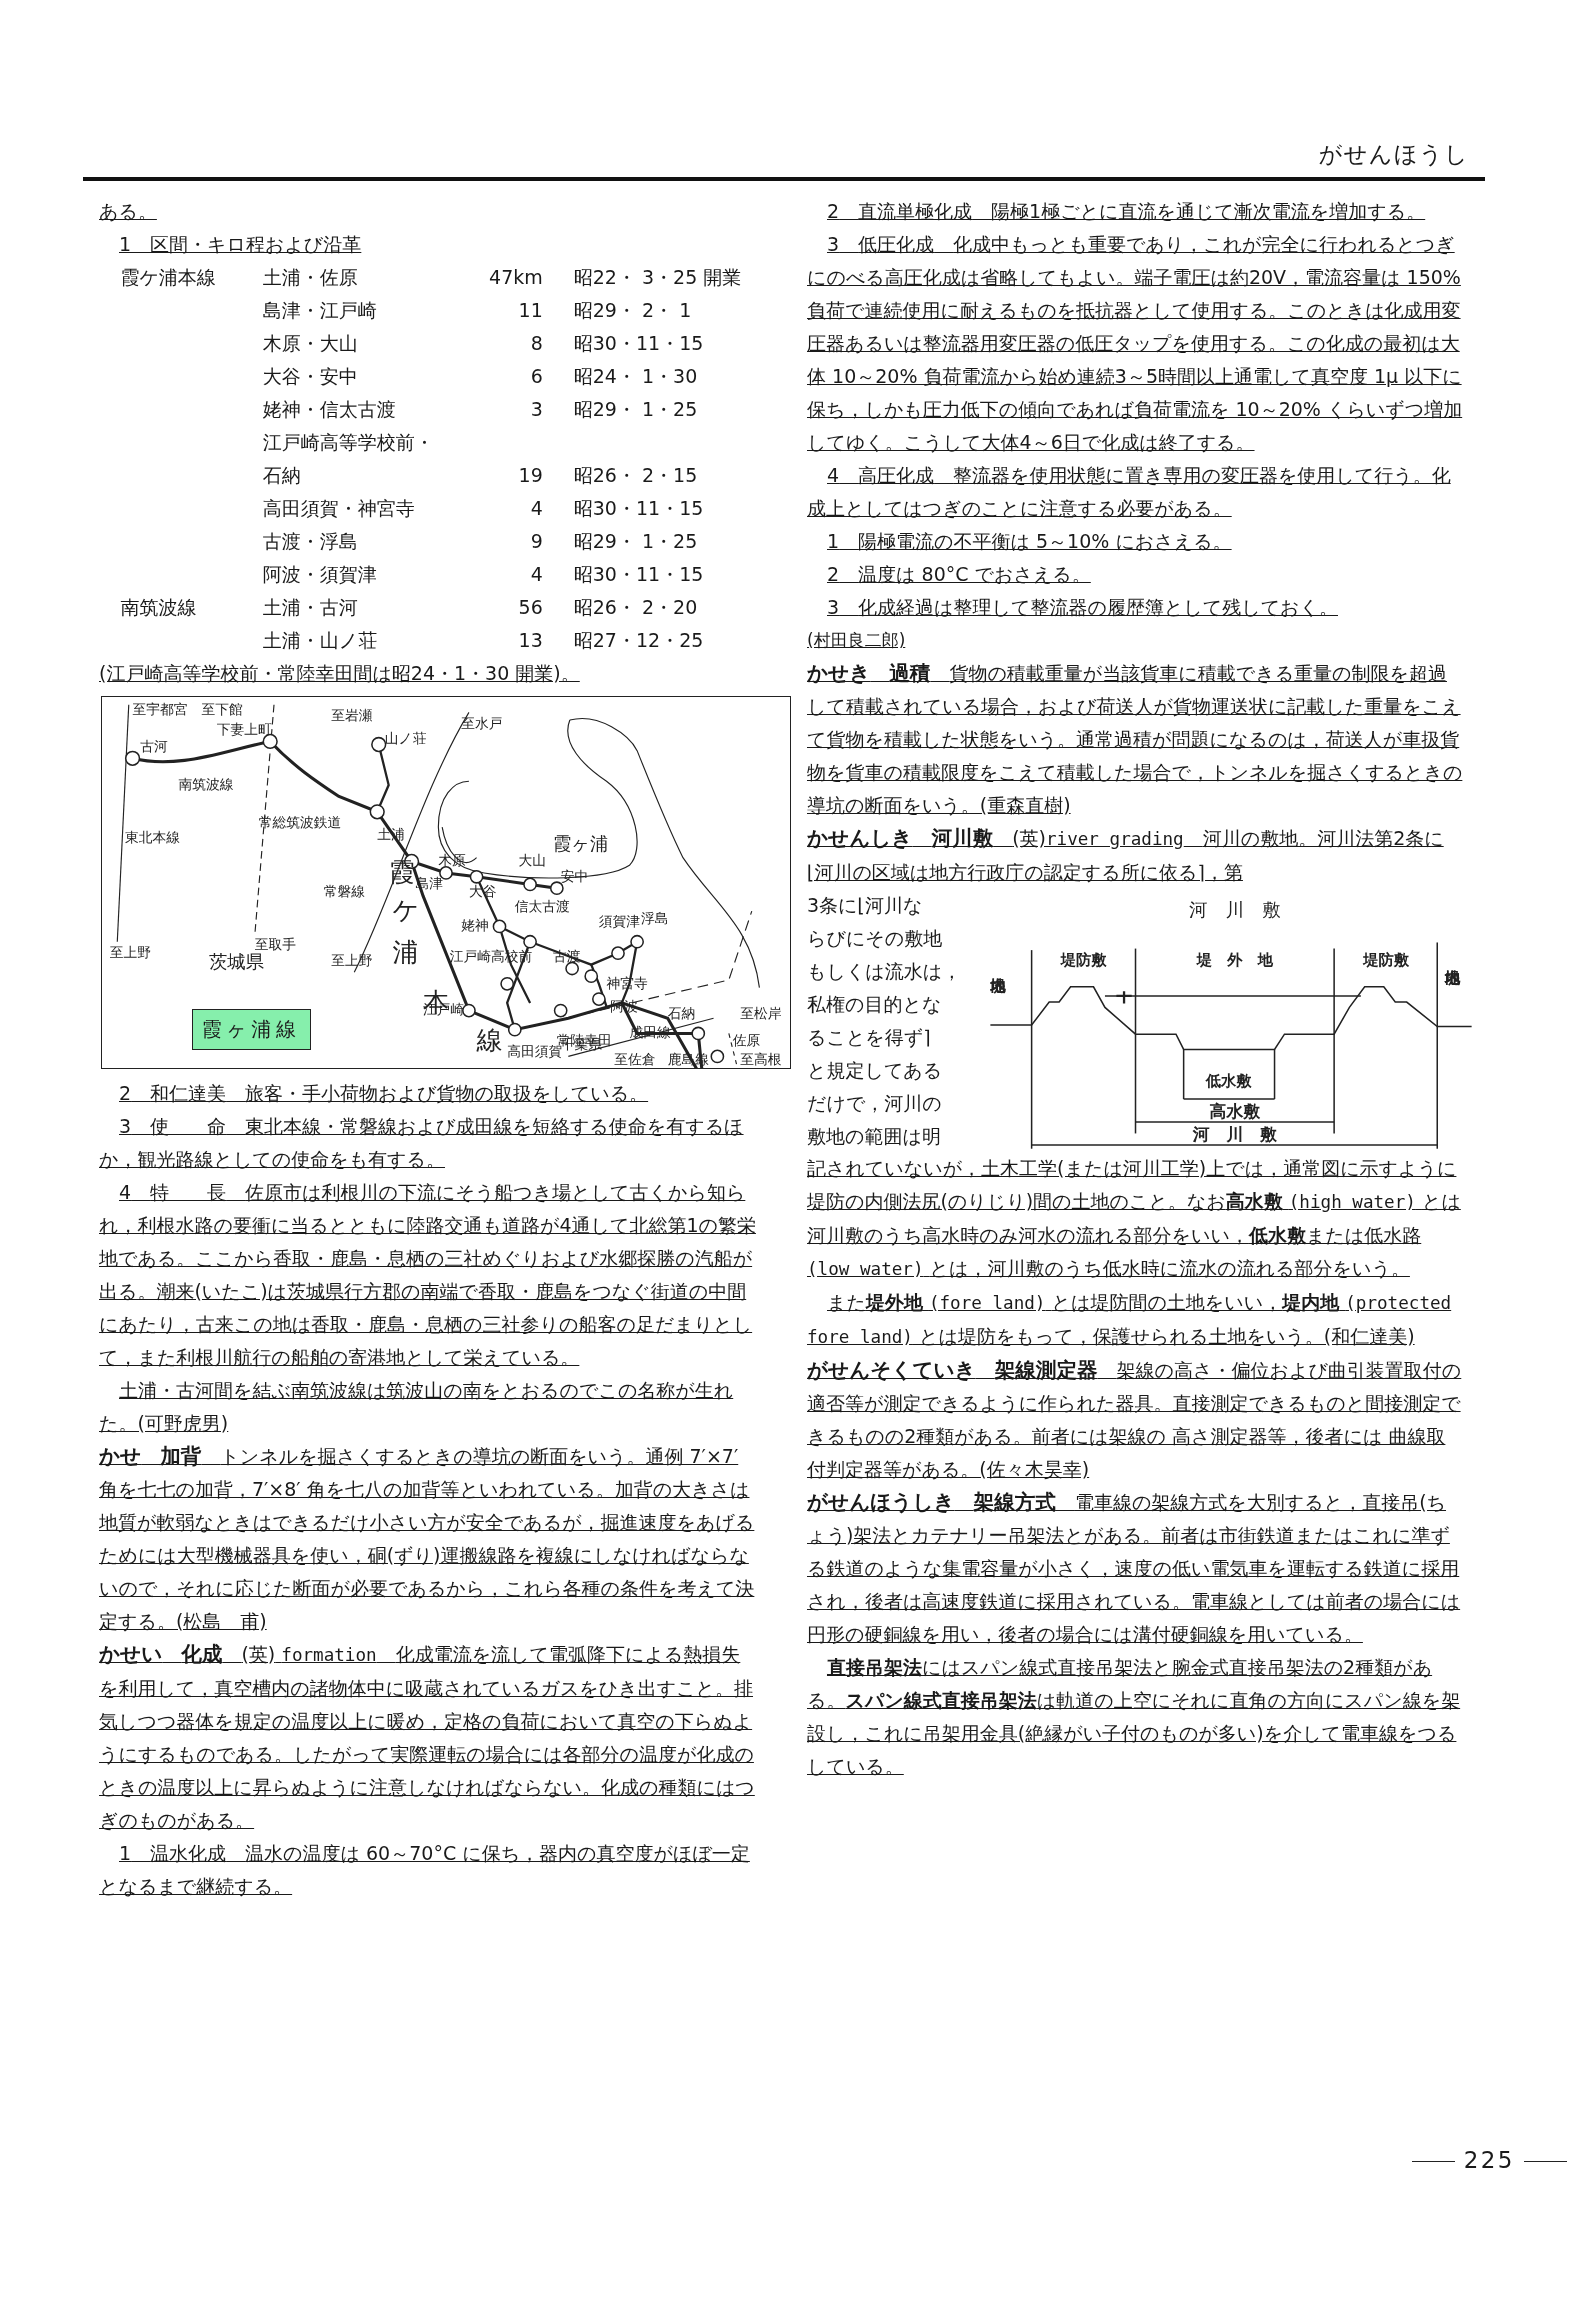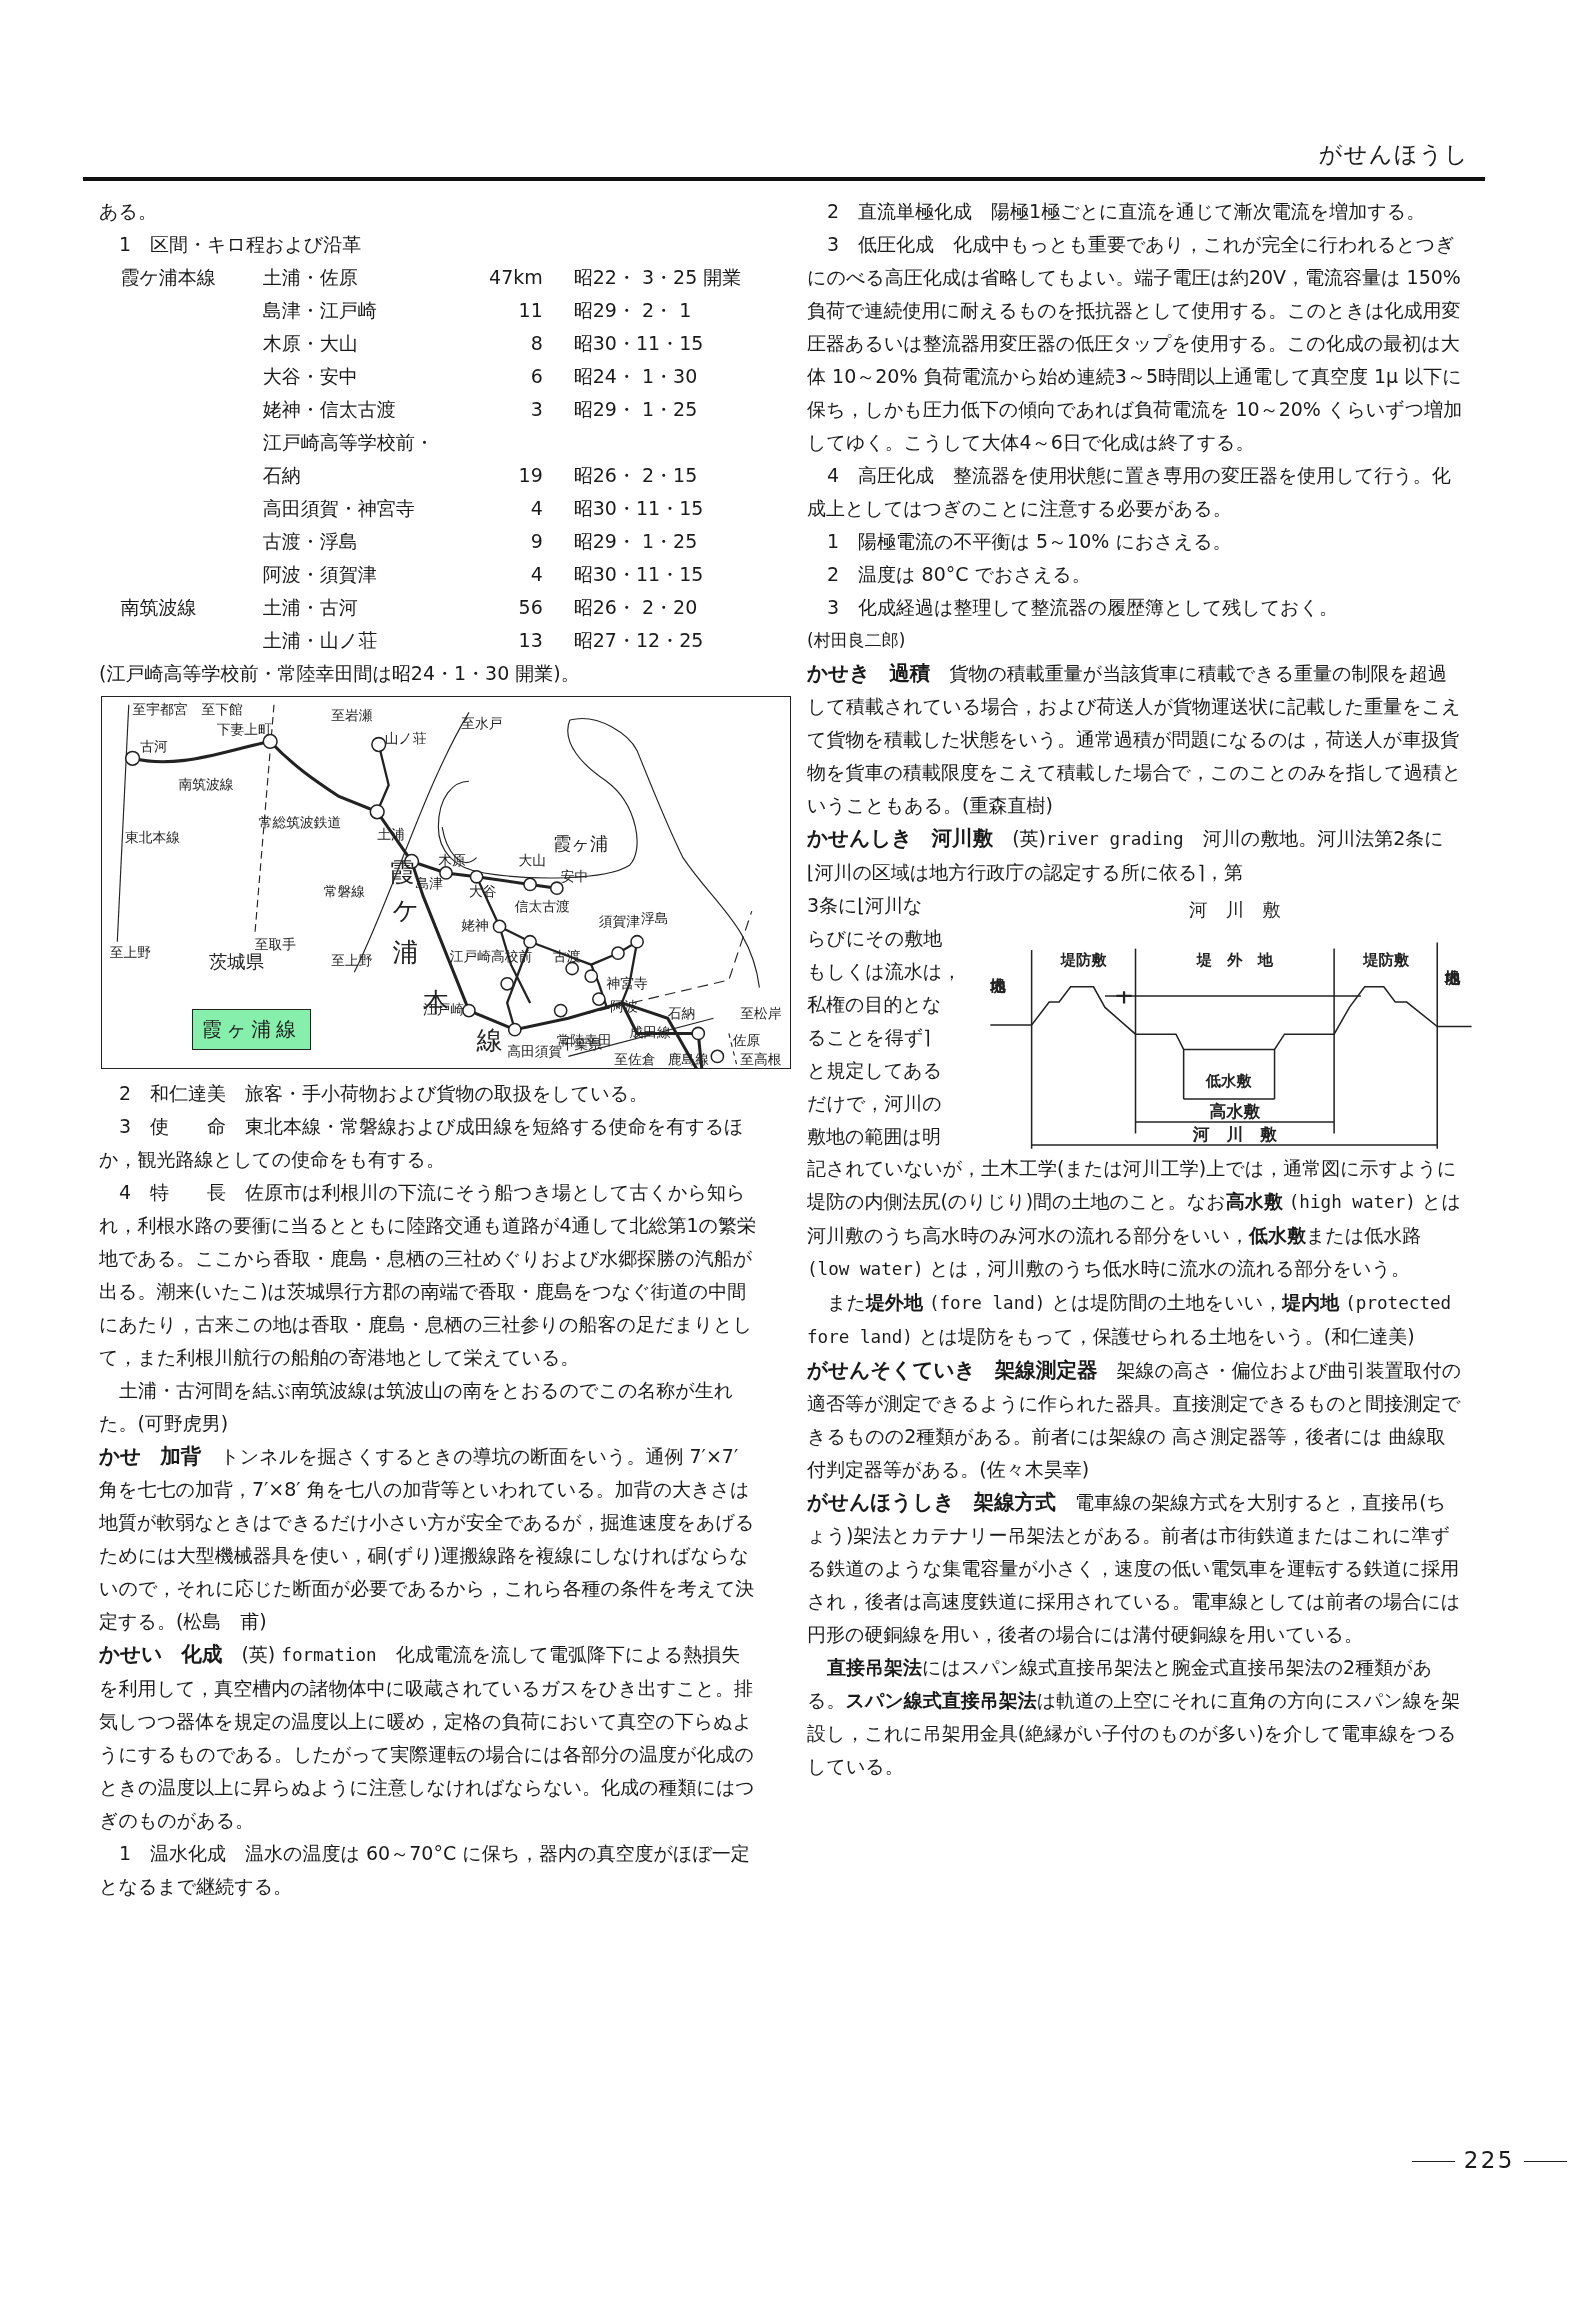--- a/index.html
+++ b/index.html
@@ -3,21 +3,21 @@
 <meta charset="utf-8">
 <style>
   html, body { margin:0; padding:0; background:#fff; }
   body { width:1576px; height:2319px; position:relative; overflow:hidden;
          font-family:"DejaVu Sans", sans-serif; color:#1a1a1a; }
   .header-title { position:absolute; right:107px; top:139px; font-size:23px; font-weight:normal; letter-spacing:1.5px; }
   .header-rule { position:absolute; left:83px; width:1402px; top:177px; height:3.8px; background:#111; }
   .col { position:absolute; top:195px; font-size:19px; line-height:33px; }
   .col-left { left:99px; width:657px; }
   .col-right { left:807px; width:657px; }
-  .p { margin:0; text-indent:0; }
+  .p { margin:0; text-indent:0;text-decoration:underline; }
   .ind { padding-left:20px; }
   .entry { font-weight:normal; margin-left:-21.4px; padding-left:21.4px; }
   .hw { font-weight:bold; font-size:20.6px; }
   .b { font-weight:bold; }
   .mono { font-family:"DejaVu Sans Mono", monospace; font-size:17.6px; }
   table.routes { border-collapse:collapse; margin-left:21.4px; font-size:19px; }
   table.routes td { padding:0 0 0 0; height:33px; vertical-align:middle; white-space:nowrap; }
   td.line { width:145px; }
   td.sect { width:199px; }
   td.km { width:84px; text-align:right; padding-right:31px !important; }
@@ -258,21 +258,21 @@
   </p>
   <p class="p">
     <span style="padding-left:20px"></span><span>4</span>　<span>高圧化成</span>　<span>整流器を使用状態に置き専用の変圧器を使用して行う。化成上としてはつぎのことに注意する必要がある。</span>
   </p>
   <p class="p ind"><span>1</span>　<span>陽極電流の不平衡は 5～10% におさえる。</span></p>
   <p class="p ind"><span>2</span>　<span>温度は 80°C でおさえる。</span></p>
   <p class="p ind"><span>3</span>　<span>化成経過は整理して整流器の履歴簿として残しておく。</span></p>
   <p class="p" style="font-size:17px">(村田良二郎)</p>
 
   <p class="p entry">
-    <span class="hw">かせき</span>　<span class="hw">過積</span>　<span>貨物の積載重量が当該貨車に積載できる重量の制限を超過して積載されている場合，および荷送人が貨物運送状に記載した重量をこえて貨物を積載した状態をいう。通常過積が問題になるのは，荷送人が車扱貨物を貨車の積載限度をこえて積載した場合で，このことのみを指して過積ということもある。(重森直樹)</span>
+    <span class="hw">かせき</span>　<span class="hw">過積</span>　<span>貨物の積載重量が当該貨車に積載できる重量の制限を超過して積載されている場合，および荷送人が貨物運送状に記載した重量をこえて貨物を積載した状態をいう。通常過積が問題になるのは，荷送人が車扱貨物を貨車の積載限度をこえて積載した場合で，トンネルを掘さくするときの導坑の断面をいう。(重森直樹)</span>
   </p>
 
   <p class="p entry">
     <span class="hw">かせんしき</span>　<span class="hw">河川敷</span>　<span>(英)</span><span class="mono">river grading</span>　<span>河川の敷地。河川法第2条に⌊河川の区域は地方行政庁の認定する所に依る⌉，第</span>
   </p>
 
   <div class="figure-wrap" style="height:263px;">
     <div class="side-text" id="side-lines">
         <div>3条に⌊河川な</div>
         <div>らびにその敷地</div>

